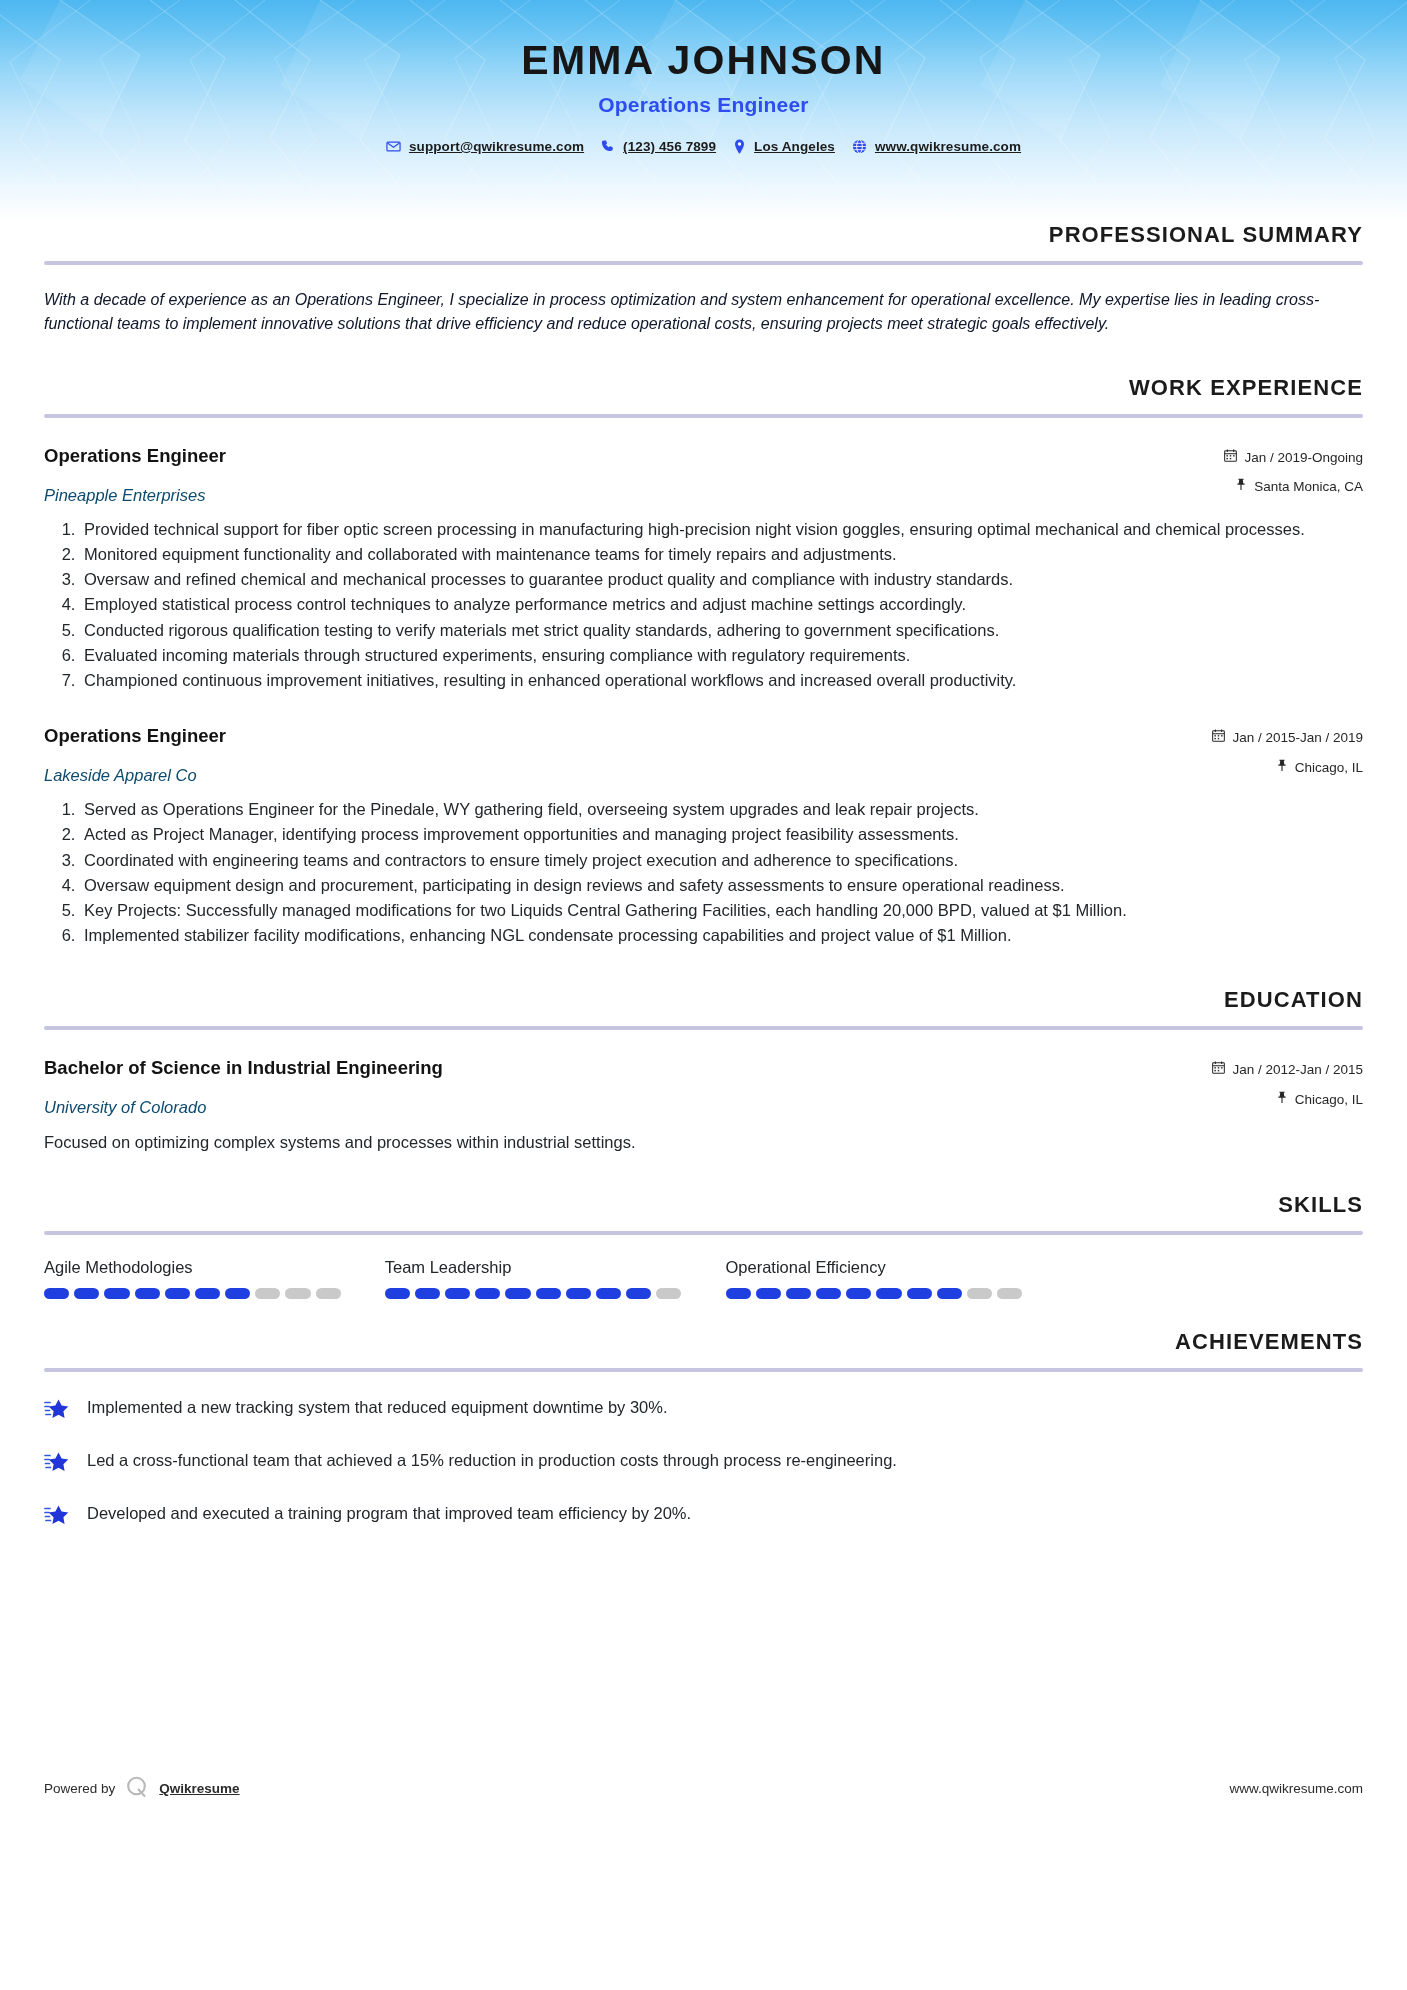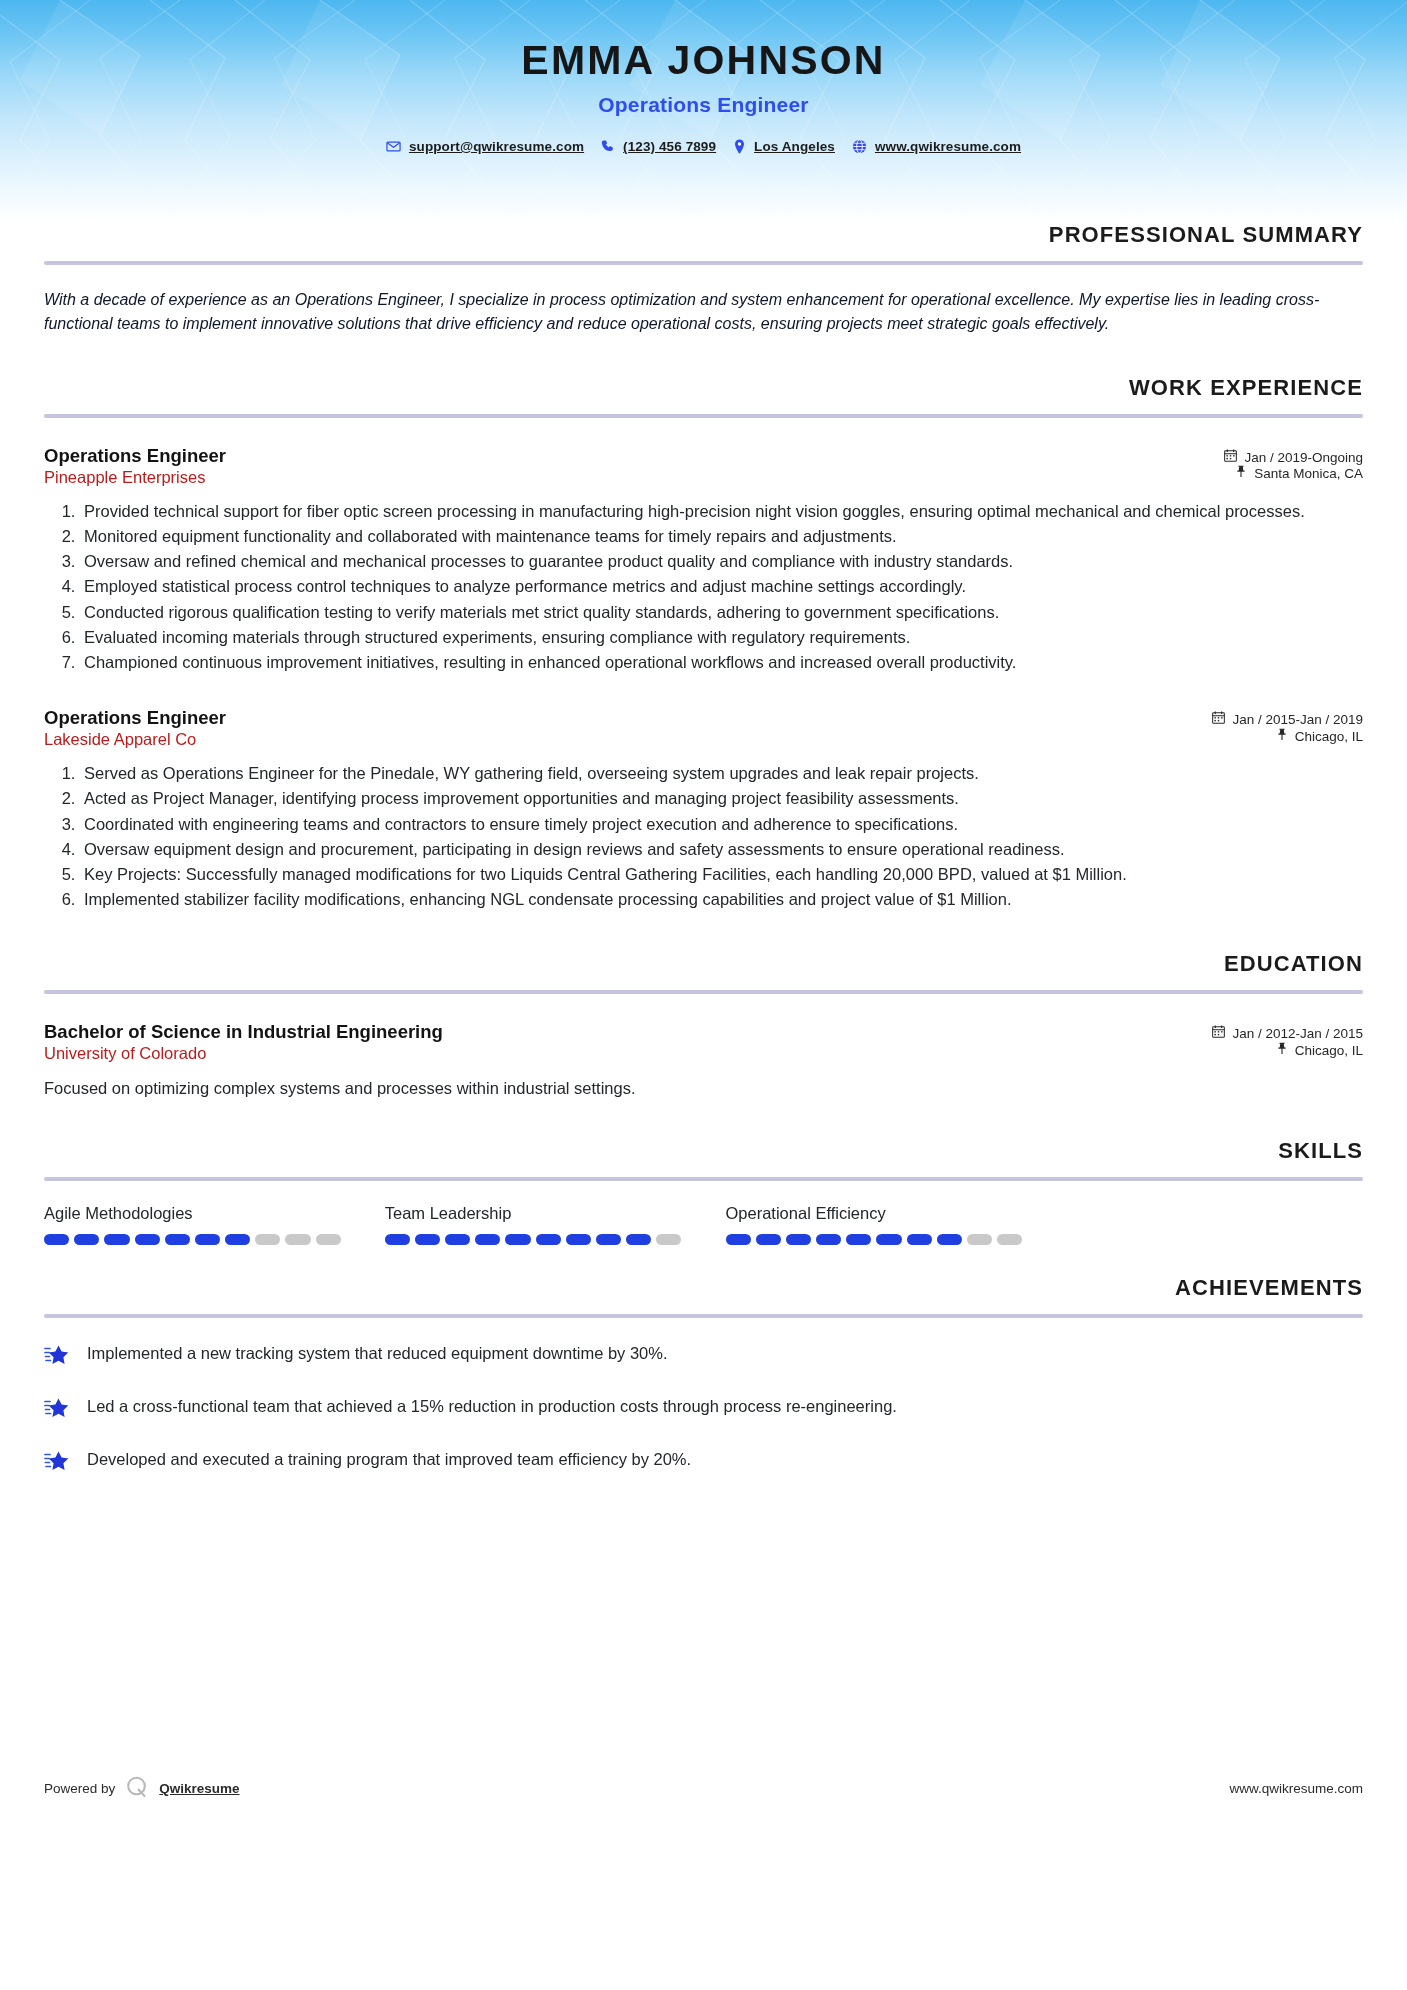--- a/index.html
+++ b/index.html
@@ -108,41 +108,42 @@
     align-items: flex-start;
   }
   .entry-left { flex: 1 1 auto; padding-right: 20px; }
   .entry-title {
     font-size: 18.5px;
     font-weight: 700;
     color: #131313;
     line-height: 1.25;
   }
   .entry-org {
-    margin-top: 1px;
+    margin-top: 19px;
     font-size: 16.5px;
-    color: #b91c1c;
+    color: #0c4a6e;
     line-height: 1.2;
+    font-style: italic;
   }
   .entry-meta {
     flex: 0 0 auto;
     text-align: right;
     font-size: 13.5px;
     color: #272727;
     line-height: 1.1;
     padding-top: 5px;
   }
   .meta-line {
     display: flex;
     align-items: flex-end;
     justify-content: flex-end;
     gap: 7px;
     white-space: nowrap;
   }
-  .meta-line + .meta-line { }
+  .meta-line + .meta-line { margin-top: 13px; }
 
   ol.bullets {
     margin-top: 11px;
     padding-left: 36px;
     font-size: 16.5px;
     line-height: 1.47;
     color: #23272b;
   }
   ol.bullets li { padding-left: 4px; margin-bottom: 1px; }
 

